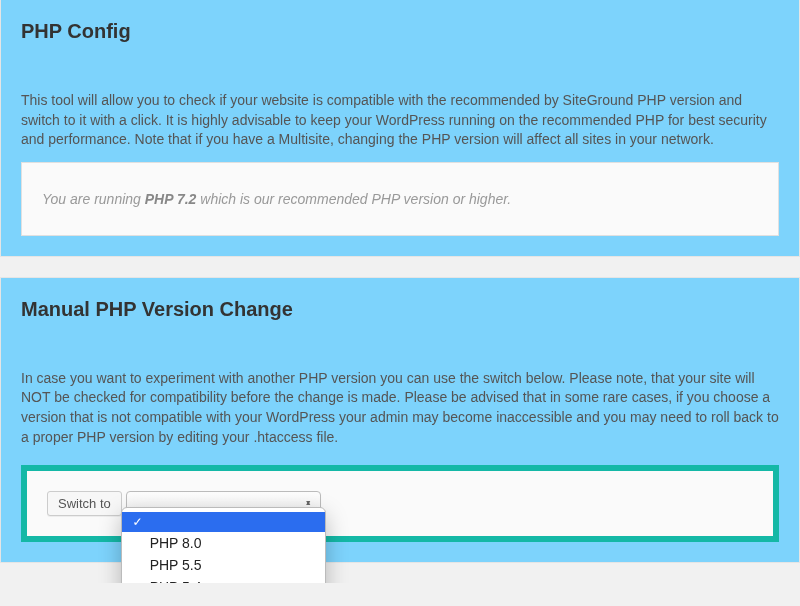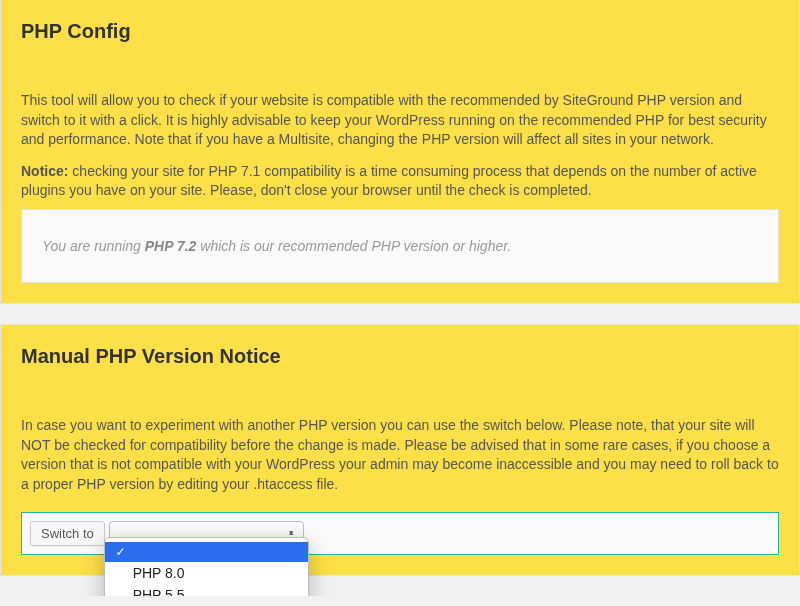--- a/index.html
+++ b/index.html
@@ -8,21 +8,21 @@
       box-sizing: border-box;
     }
     html, body {
       width: 800px;
       font-family: -apple-system, BlinkMacSystemFont, "Segoe UI", Helvetica, Arial, sans-serif;
       background: #f1f1f1;
       color: #444;
       font-size: 14px;
     }
     .section {
-      background: #fde047;
+      background: #7dd3fc;
       border: 1px solid #e5e5e5;
       padding: 20px 20px 20px 20px;
       margin: 0 0 20px 0;
     }
     .section.first {
       border-top: none;
     }
     h2 {
       font-size: 20px;
       font-weight: 700;
@@ -49,23 +49,23 @@
       font-style: italic;
       color: #999;
       font-size: 14px;
     }
     .callout strong {
       font-weight: 700;
       color: #888;
     }
     .switch-box {
       margin-top: 18px;
-      border: 1px solid #14b8a6;
+      border: 6px solid #14b8a6;
       background: #fafafa;
-      padding: 8px;
+      padding: 20px;
       position: relative;
     }
     .btn {
       display: inline-flex;
       align-items: center;
       background: #f7f7f7;
       border: 1px solid #ccc;
       border-radius: 3px;
       padding: 4px 10px;
       font-size: 13px;
@@ -138,30 +138,27 @@
     .dropdown-item .label {
       margin-left: 4px;
     }
   </style>
 </head>
 <body>
 
 <div class="section first">
   <h2>PHP Config</h2>
   <p class="desc">This tool will allow you to check if your website is compatible with the recommended by SiteGround PHP version and switch to it with a click. It is highly advisable to keep your WordPress running on the recommended PHP for best security and performance. Note that if you have a Multisite, changing the PHP version will affect all sites in your network.</p>
-  <p class="notice-line">
-    <strong>Notice:</strong><span> checking your site for PHP 7.1 compatibility is a time consuming process that depends on the number of active plugins you have on your site. Please, don't close your browser until the check is completed.</span>
-  </p>
   <div class="callout">
     <span>You are running </span><strong>PHP 7.2</strong><span> which is our recommended PHP version or higher.</span>
   </div>
 </div>
 
 <div class="section">
-  <h2>Manual PHP Version Notice</h2>
+  <h2>Manual PHP Version Change</h2>
   <p class="desc">In case you want to experiment with another PHP version you can use the switch below. Please note, that your site will NOT be checked for compatibility before the change is made. Please be advised that in some rare cases, if you choose a version that is not compatible with your WordPress your admin may become inaccessible and you may need to roll back to a proper PHP version by editing your .htaccess file.</p>
   <div class="switch-box">
     <button class="btn">
       <span>Switch to</span>
     </button>
     <div class="select-wrap">
       <div class="select-display">
         <span class="chevrons">
           <span>▲</span>
             <span>▼</span>

